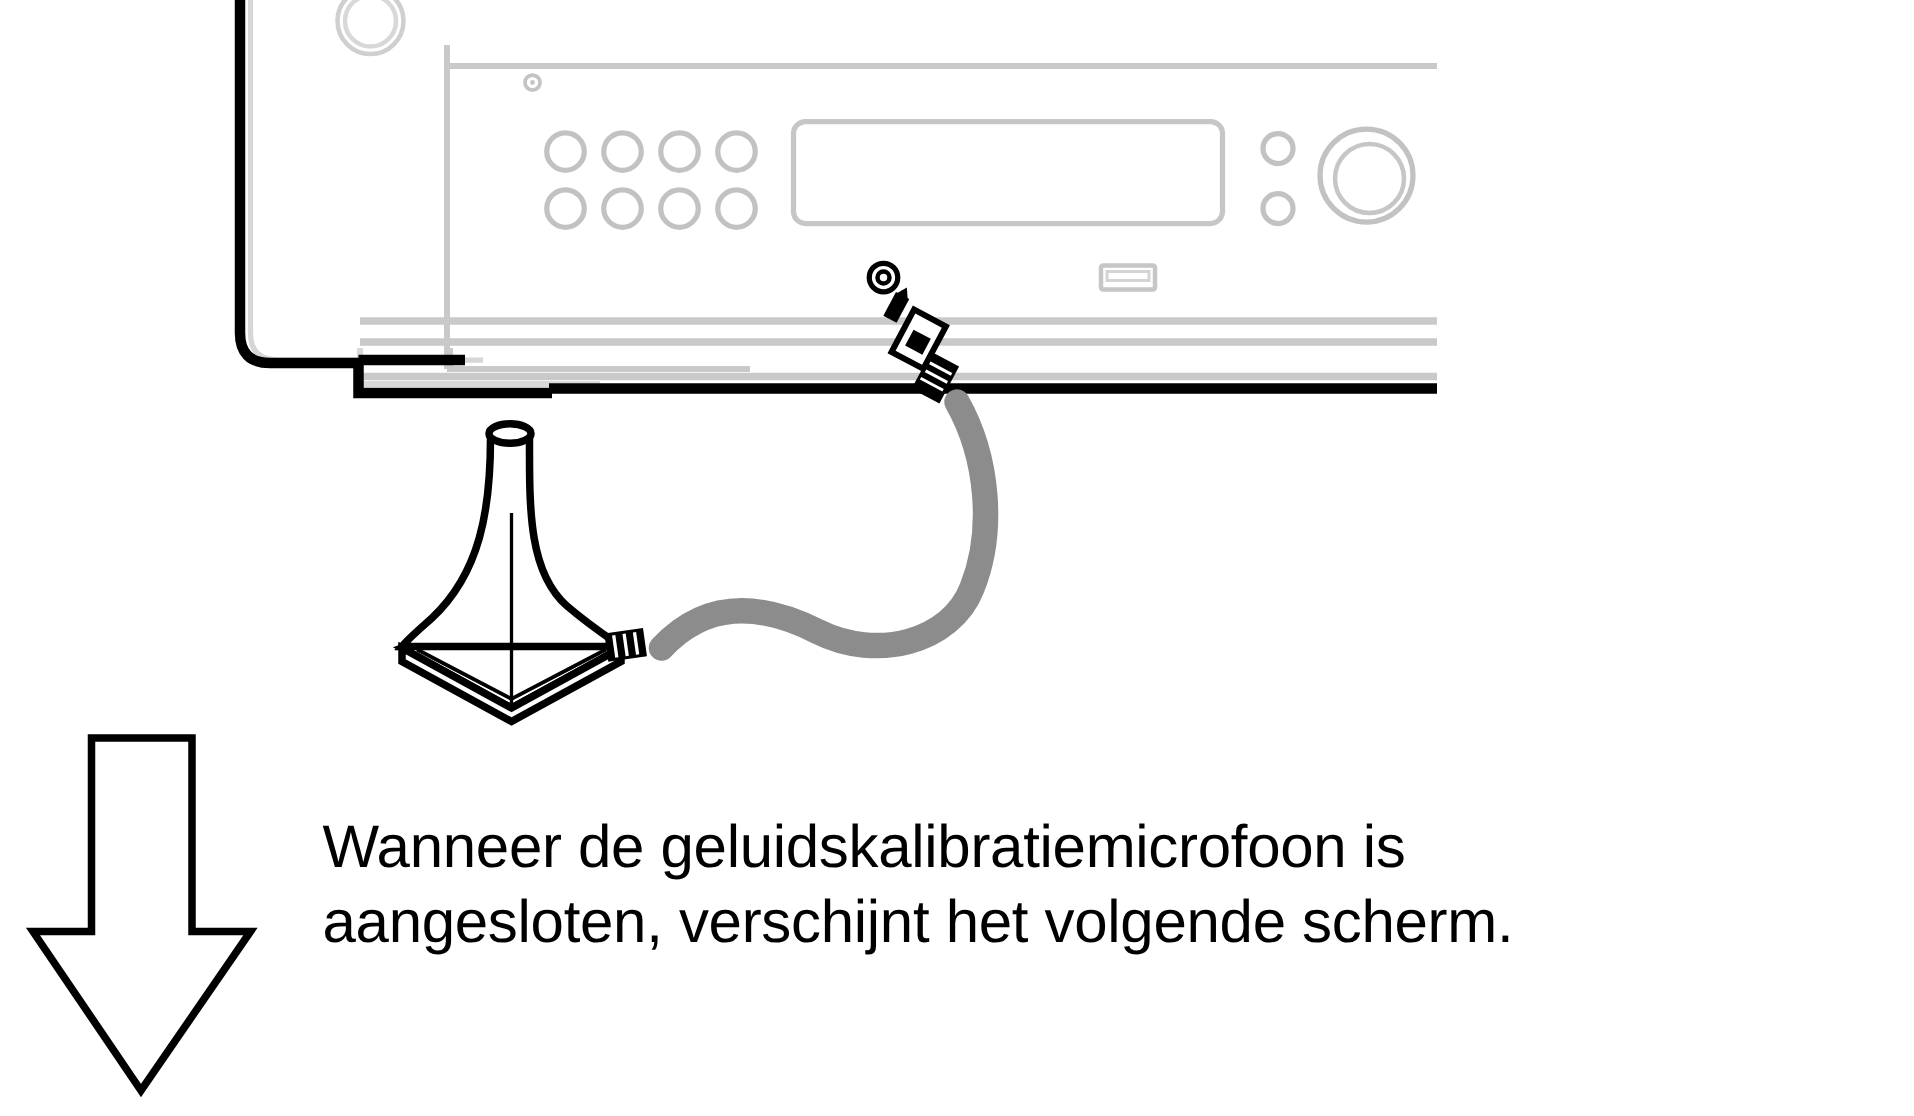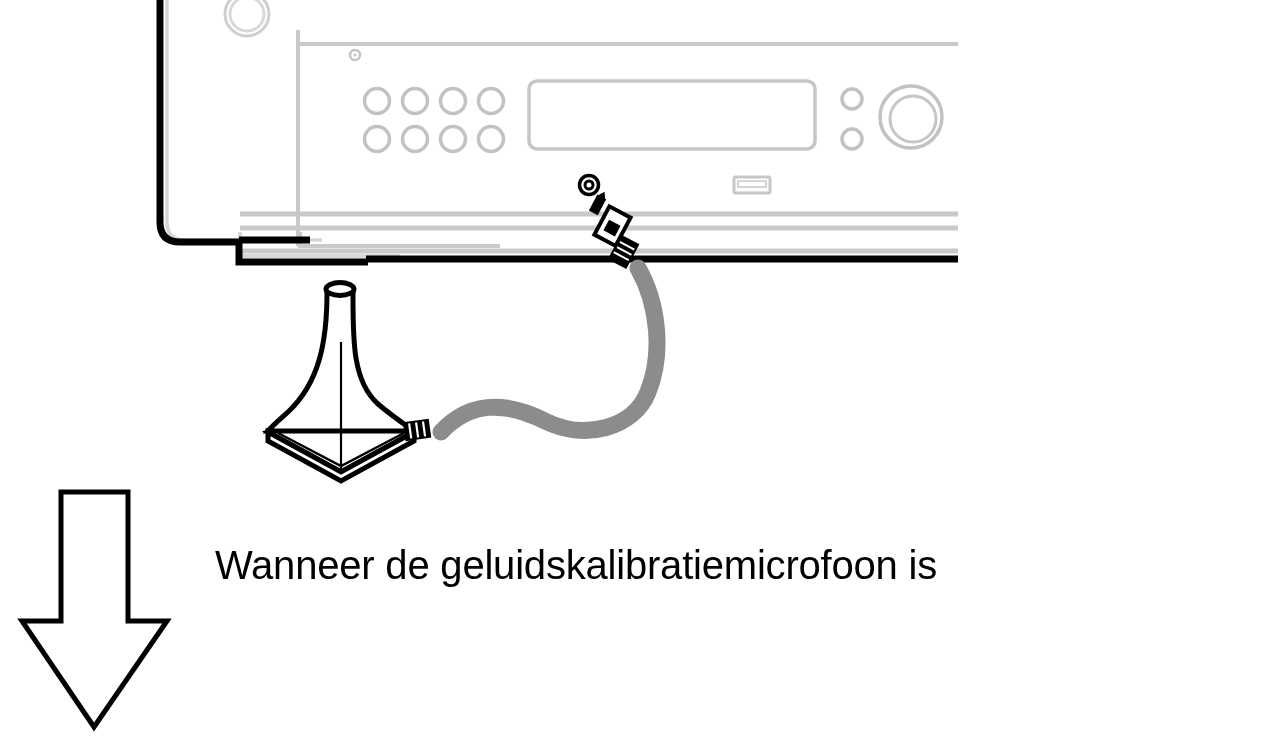--- a/index.html
+++ b/index.html
@@ -170,15 +170,16 @@
         <line x1="424" y1="422" x2="424" y2="437" stroke="#ffffff" stroke-width="2.2"></line>
       </g>
     </g>
 
     <path d="M 61 492 L 128 492 L 128 621 L 167 621 L 94 727 L 22 621 L 61 621 Z" fill="#ffffff" stroke="#000000" stroke-width="5" stroke-linejoin="miter"></path>
 
   </svg>
 
   <div class="caption-block">
     <div class="caption-line">Wanneer de geluidskalibratiemicrofoon is</div>
+    <div class="caption-line">aangesloten, verschijnt het volgende scherm.</div>
   </div>
 
 </div>
 
 </body></html>

